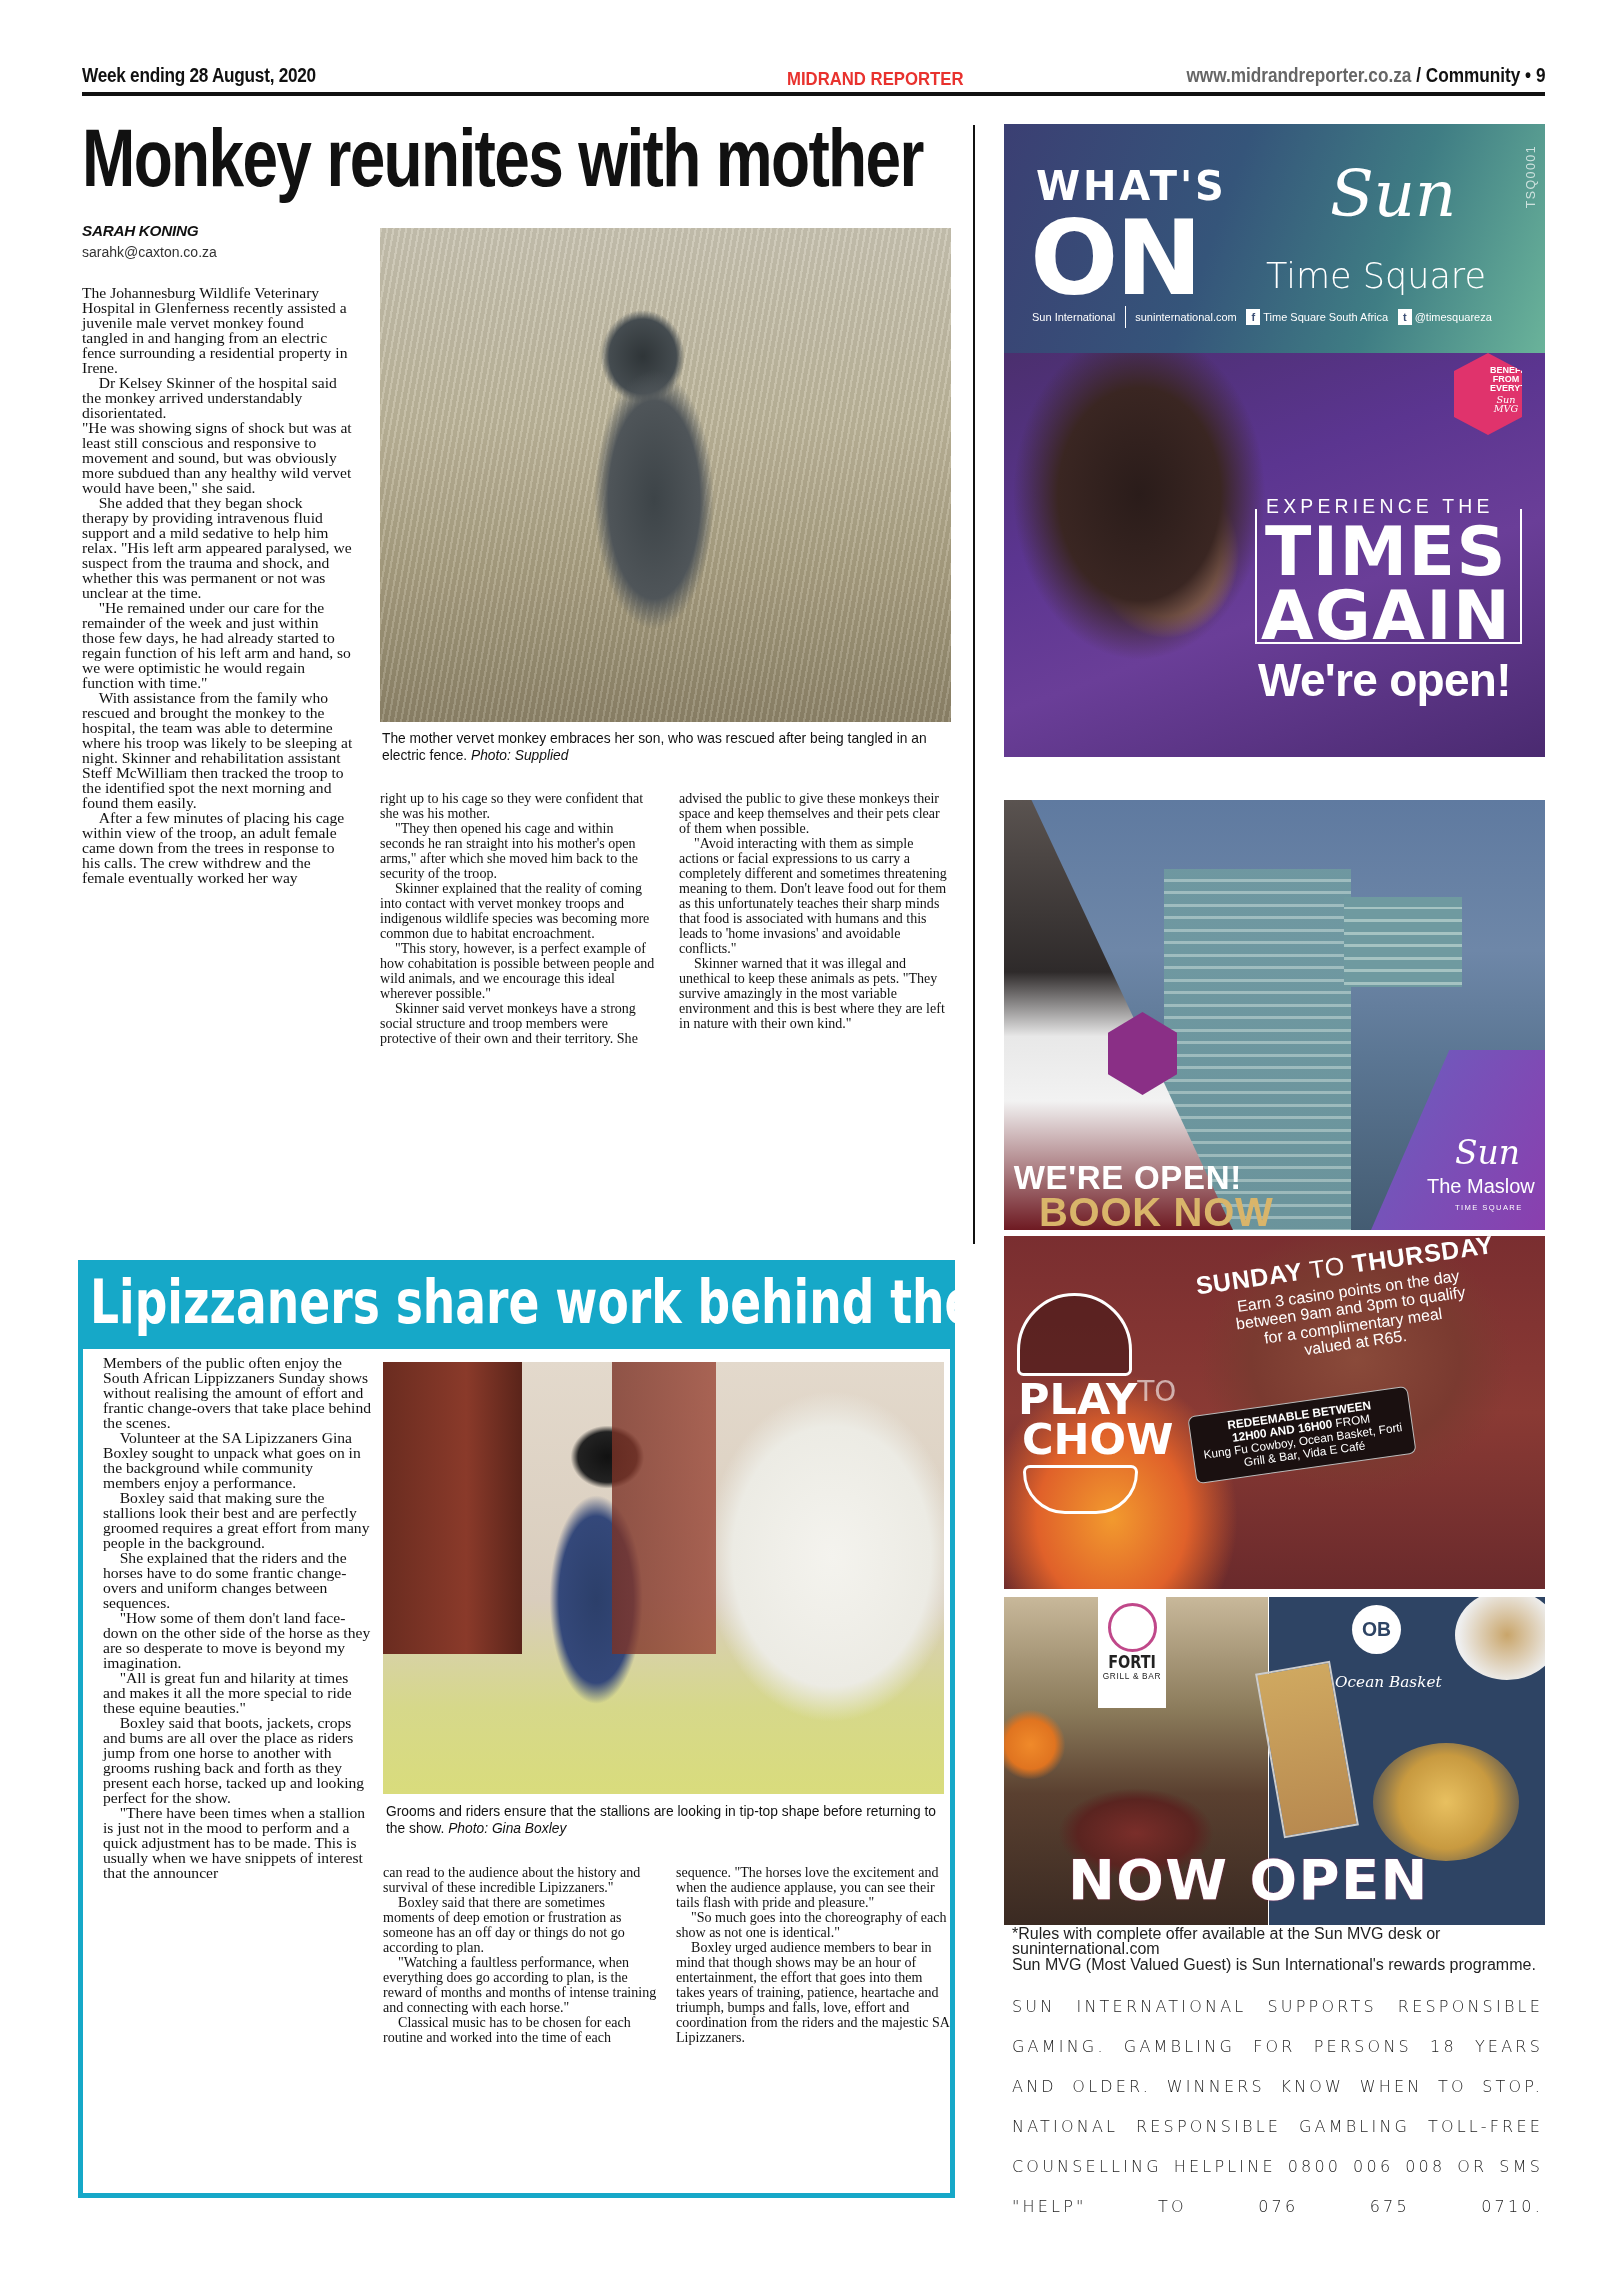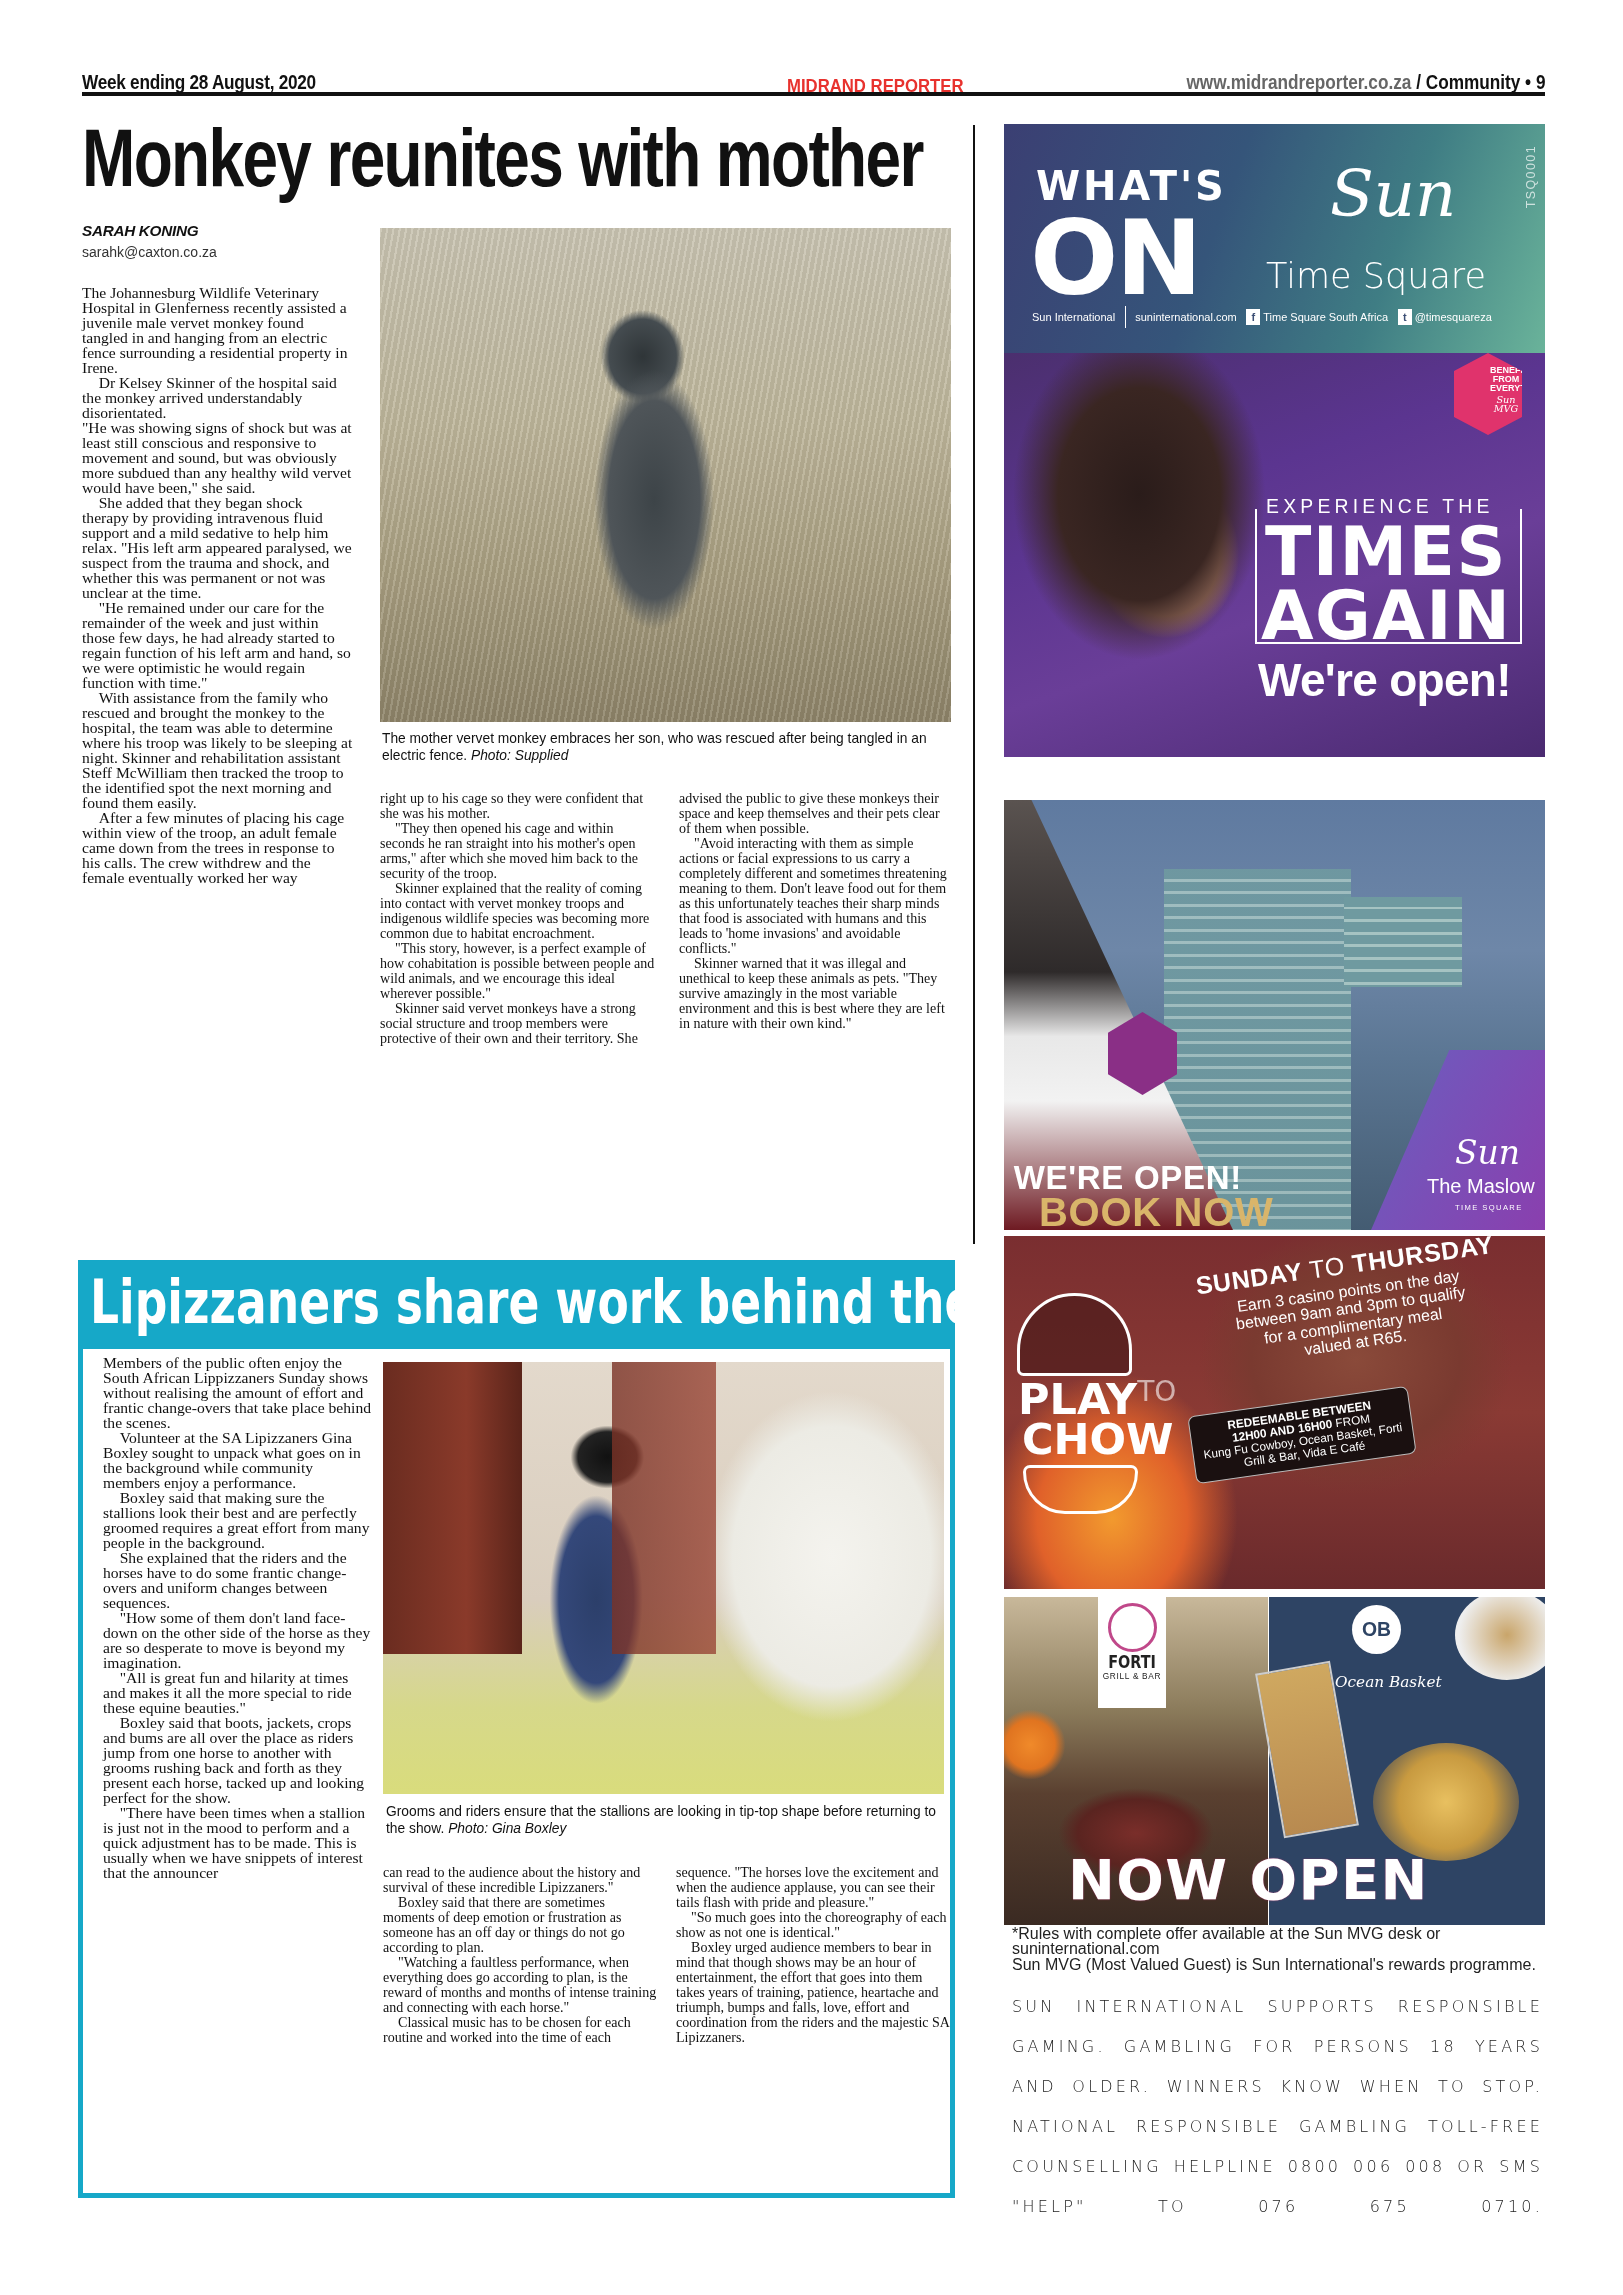--- a/index.html
+++ b/index.html
@@ -1,20 +1,20 @@
 <!DOCTYPE html>
 <html style="font-size:11px"><head>
 <meta charset="utf-8">
 <style>
   * { box-sizing: border-box; margin: 0; padding: 0; }
   html, body { width: 1624px; height: 2295px; background: #ffffff; overflow: hidden; }
   body { position: relative; font-family: "Liberation Serif", "DejaVu Serif", serif; color: #111; }
 
   
-  .masthead { position: absolute; left: 82px; top: 64px; width: 1463px; height: 35px; margin-top: 7px; }
+  .masthead { position: absolute; left: 82px; top: 64px; width: 1463px; height: 35px; }
   .masthead .date { position: absolute; left: 0; top: 0; font-family: "Liberation Sans", sans-serif; font-weight: bold; font-size: 20px; letter-spacing: -0.3px; transform: scaleX(0.86); transform-origin: left; }
   .masthead .paper { position: absolute; left: 705px; top: 4.2px; font-family: "Liberation Sans", sans-serif; font-weight: bold; font-size: 19px; color: #e8322e; transform: scaleX(0.88); transform-origin: left; }
   .masthead .right { position: absolute; right: 0; top: 0; font-family: "Liberation Sans", sans-serif; font-weight: bold; font-size: 20px; transform: scaleX(0.86); transform-origin: right; white-space: nowrap; }
   .masthead .right .url { color: #666; }
   .masthead .right .section { color: #111; }
   .rule-top { position: absolute; left: 82px; top: 92px; width: 1463px; height: 3.5px; background: #111; }
 
   
   .vrule { position: absolute; left: 973px; top: 125px; width: 2.1px; height: 1119px; background: #111; }
 

